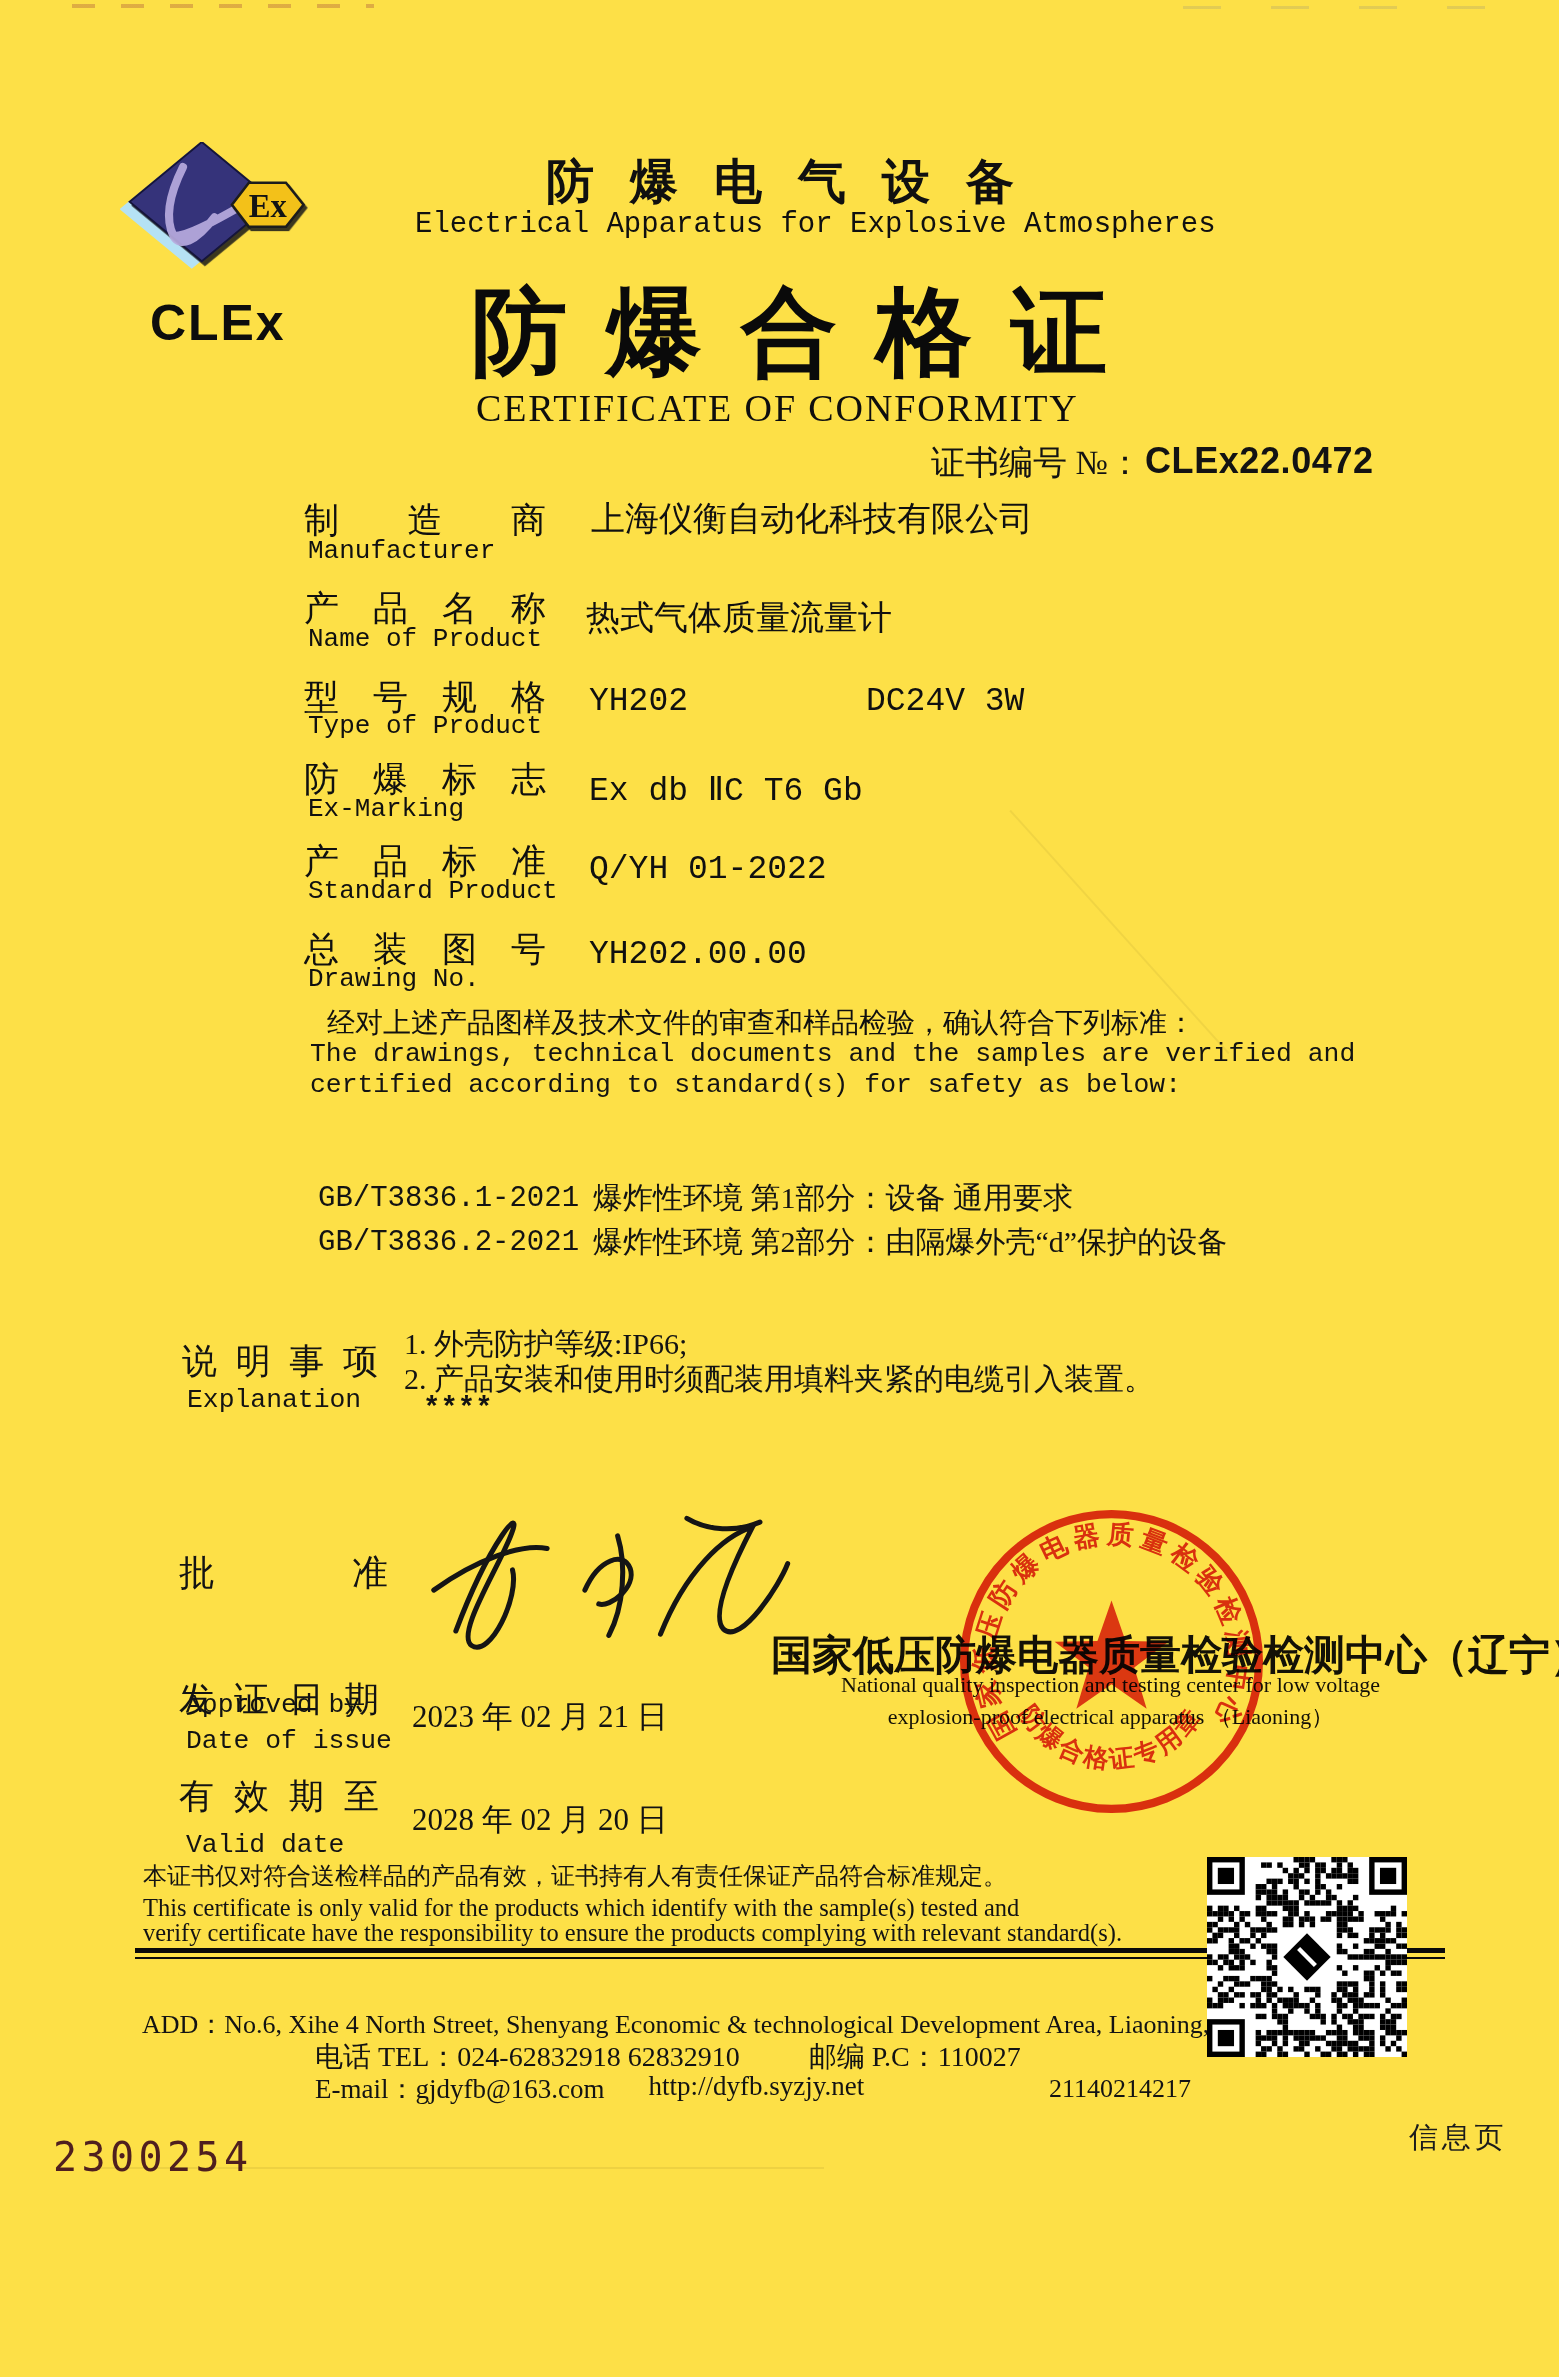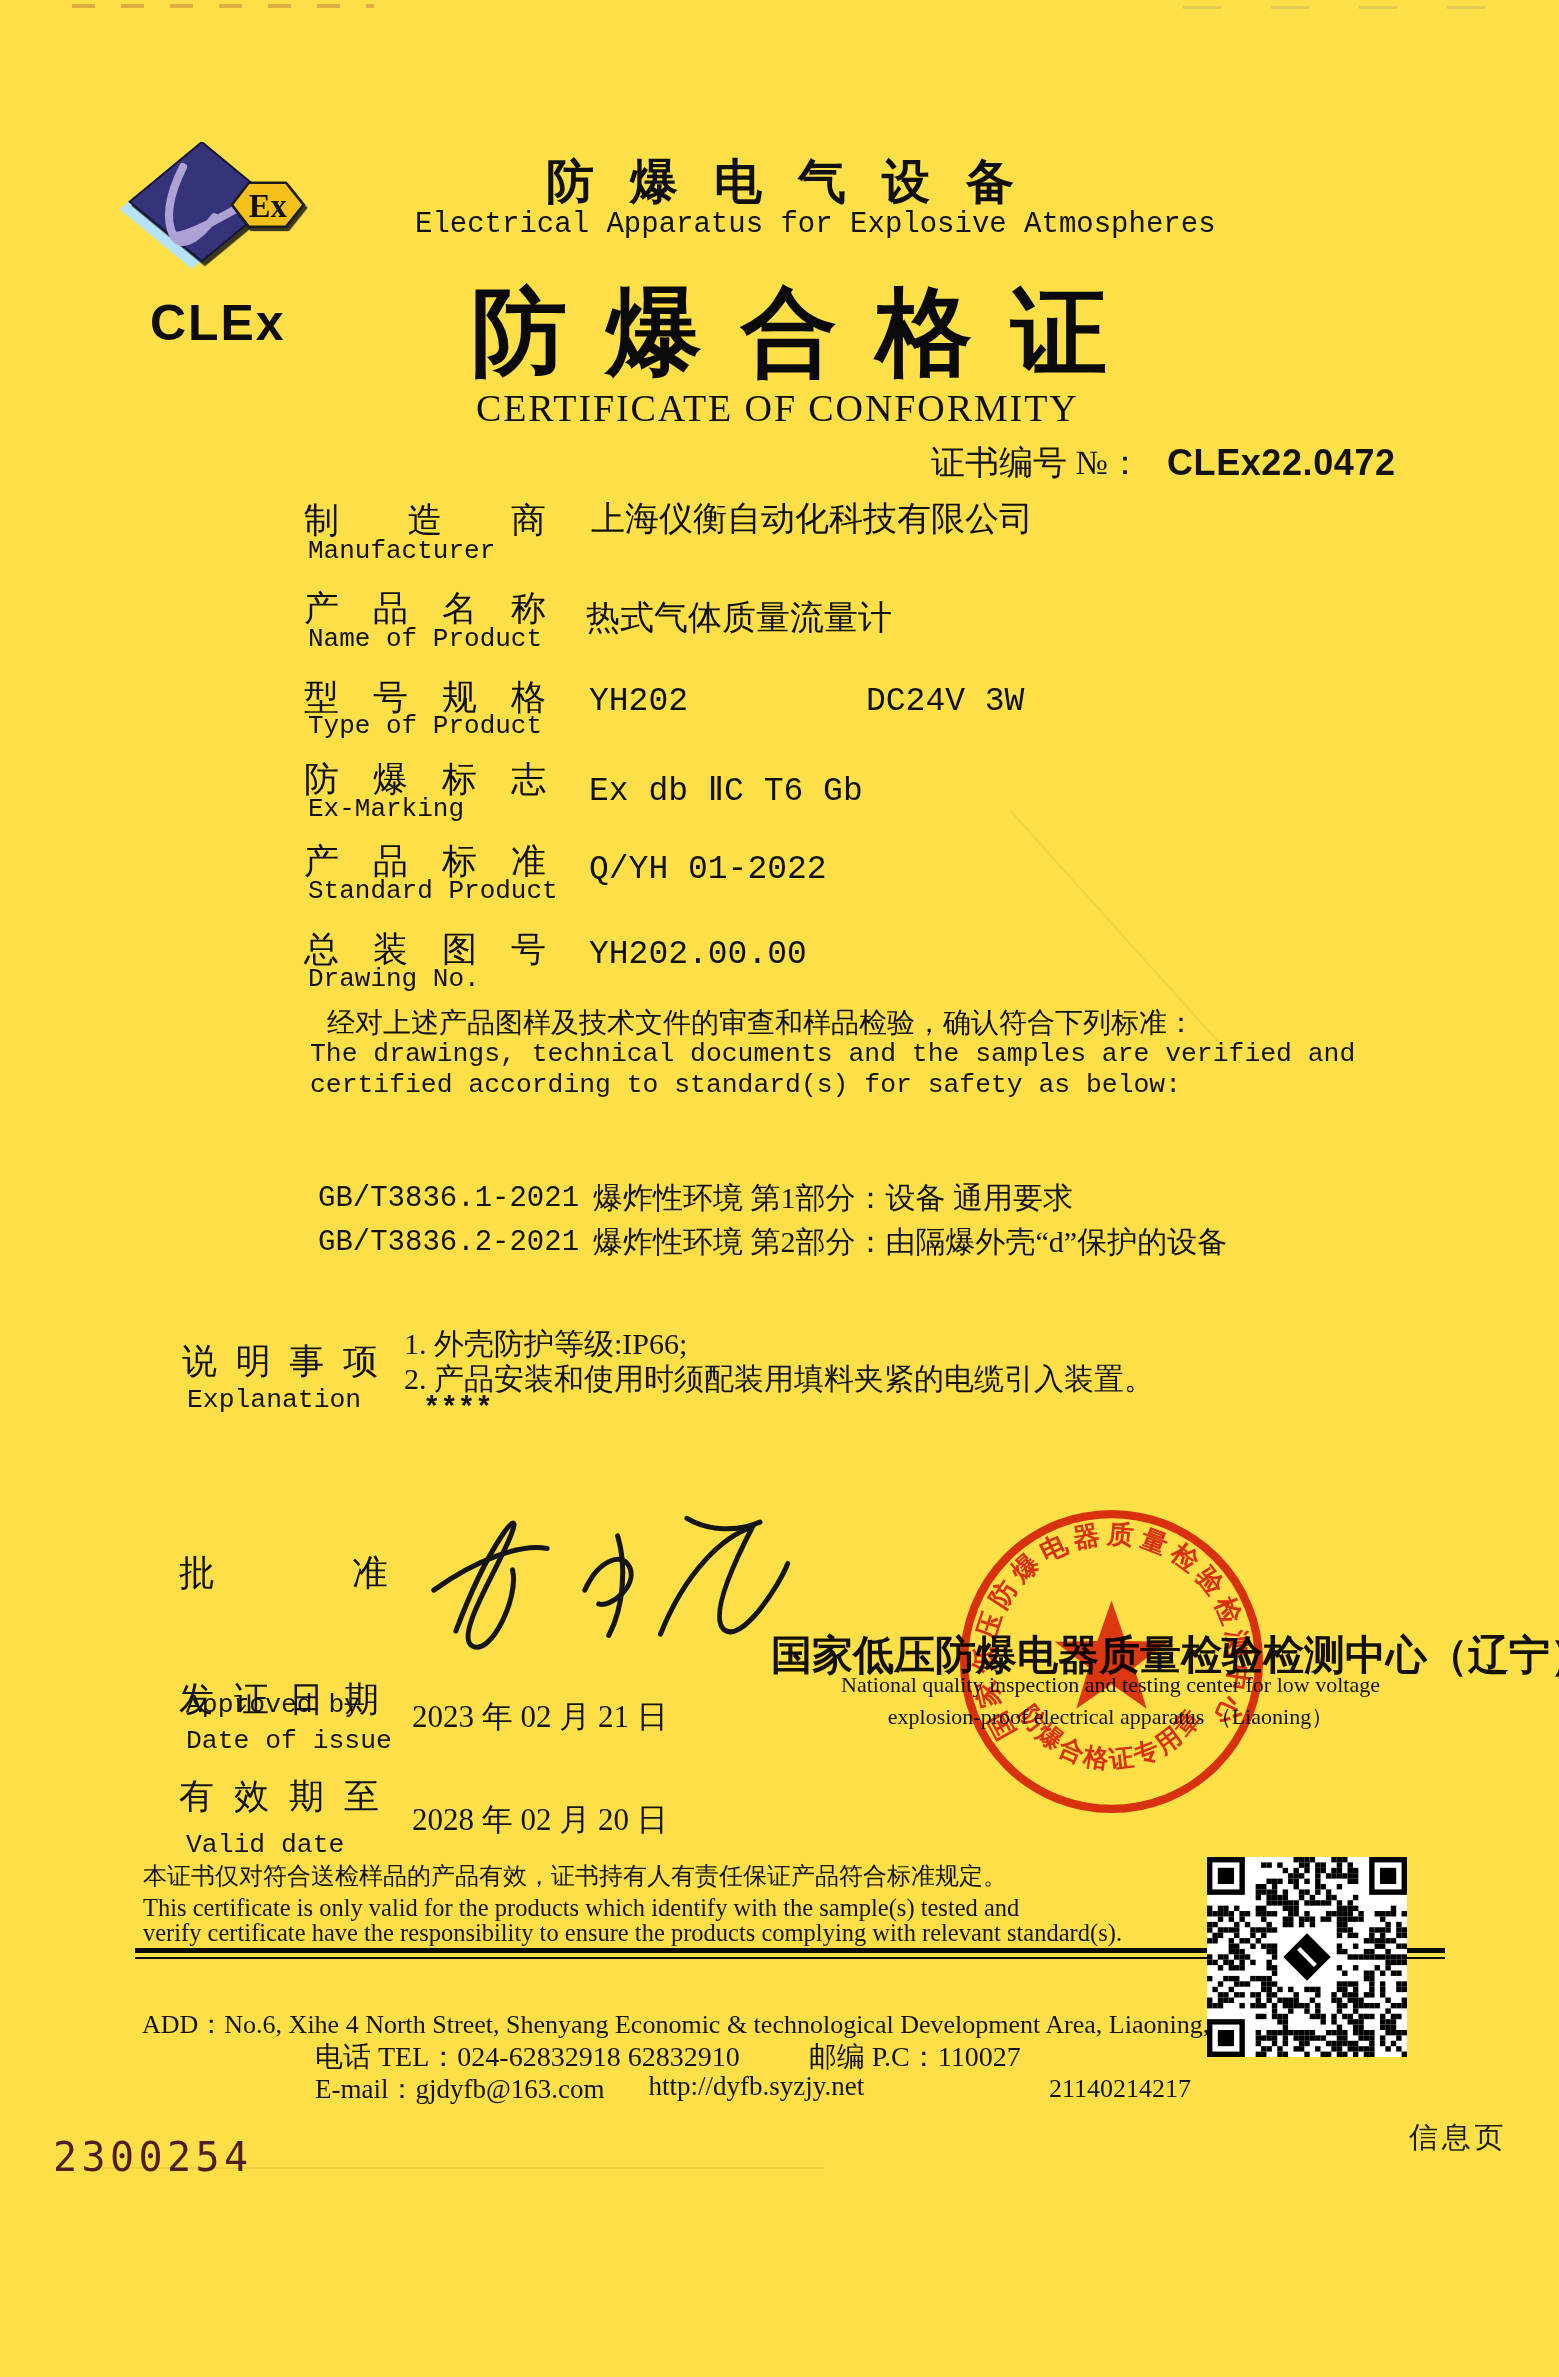--- a/index.html
+++ b/index.html
@@ -19,21 +19,21 @@
 
   
   .logo-svg{left:120px;top:142px;width:195px;height:135px;}
   .logo-text{left:150px;top:294px;font-size:50px;font-weight:bold;letter-spacing:1.9px;color:#0d0d0d;}
 
   
   .title-cn{left:546px;top:150px;font-size:48px;font-weight:600;letter-spacing:36px;color:#101010;}
   .title-en{left:415px;top:208px;font-size:29px;color:#101010;}
   .cert-title-cn{left:471px;top:269px;font-size:96px;font-weight:900;letter-spacing:39px;color:#0a0a0a;}
   .cert-title-en{left:476px;top:386px;font-size:38px;letter-spacing:1.9px;color:#0e0e0e;}
-  .certno-row{left:931px;top:440px;font-size:34px;display:flex;align-items:center;gap:25px;}
+  .certno-row{left:931px;top:440px;font-size:34px;display:flex;align-items:flex-start;gap:3px;}
   .certno-num{font-family:"Liberation Sans",sans-serif;font-weight:bold;font-size:36px;letter-spacing:0.6px;}
 
   
   .lbl{width:242px;font-size:35px;font-weight:500;text-align:justify;text-align-last:justify;color:#101010;}
   .sublbl{font-size:26px;color:#101010;}
   .val{font-size:34px;color:#101010;}
   .valm{font-size:33px;color:#101010;}
   #r0-cn{left:304px;top:497px;} #r0-en{left:308px;top:536px;}
   #v0{left:591px;top:496px;}   #v0b{left:615px;top:536px;font-size:31px;}
   #r1-cn{left:304px;top:585px;} #r1-en{left:308px;top:624px;}

